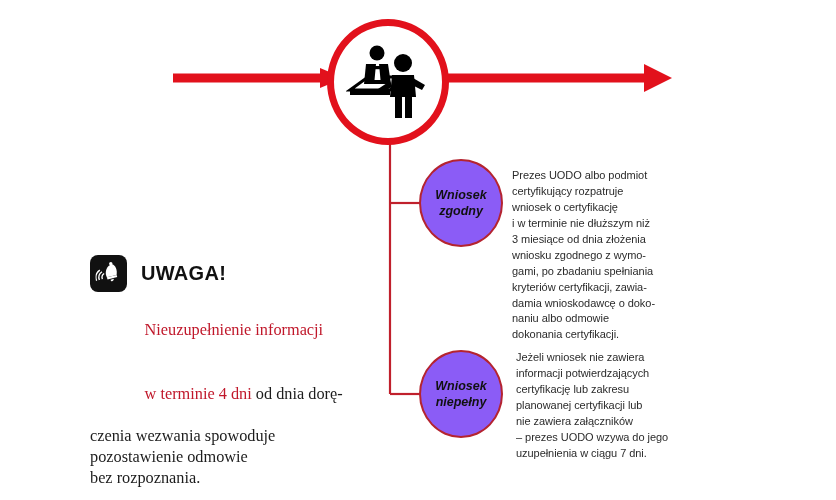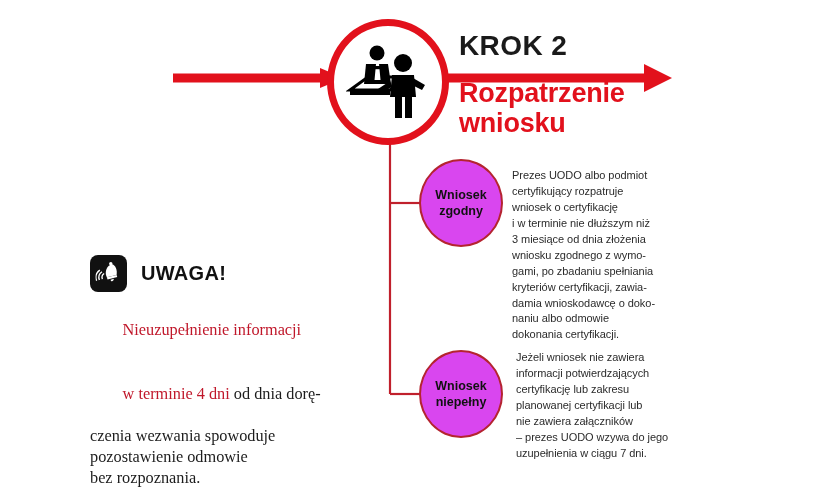--- a/index.html
+++ b/index.html
@@ -78,27 +78,28 @@
     color: #e2111c;
     line-height: 1.12;
     letter-spacing: -0.2px;
     white-space: nowrap;
   }
 
   
   .node {
     position: absolute;
     border: 2.2px solid #b52430;
-    background: #d946ef;
+    background: #8b5cf6;
     border-radius: 50%;
     box-sizing: border-box;
     display: flex;
     align-items: center;
     justify-content: center;
     z-index: 4;
+    font-style: italic;
   }
   .node-label {
     font-family: "Liberation Sans", sans-serif;
     font-weight: bold;
     font-size: 12.5px;
     color: #111111;
     text-align: center;
     line-height: 1.28;
     white-space: pre-line;
   }
@@ -173,20 +174,21 @@
   }
   .note-body {
     margin-top: 5px;
     font-family: "Liberation Serif", serif;
     font-size: 16.3px;
     line-height: 1.3;
     color: #1c1c1c;
   }
   .note-em {
     color: #c0172a;
+    margin-left: 22px;
   }
   .note-line {
     white-space: pre;
   }
 </style>
 </head>
 <body>
 
 <div id="canvas">
 
@@ -223,27 +225,20 @@
       <circle cx="57" cy="19" r="9" fill="#000000"></circle>
       <path d="M46 31 L68 31 L70 53 L44 53 Z" fill="#000000"></path>
       <rect x="49" y="52" width="7" height="22" fill="#000000"></rect>
       <rect x="59" y="52" width="7" height="22" fill="#000000"></rect>
 
       <path d="M67 34 L79 41 L76 46 L66 41 Z" fill="#000000"></path>
       <path d="M44 37 L32 45 L35 49 L46 43 Z" fill="#000000"></path>
     </svg>
   </div>
 
-  <div class="heading-block">
-    <div class="krok-label">KROK 2</div>
-    <div class="step-title">
-      <div>Rozpatrzenie</div>
-      <div>wniosku</div>
-    </div>
-  </div>
 
   <div class="node" id="node-zgodny">
     <span class="node-label">Wniosek
 zgodny</span>
   </div>
   <div class="body-text" id="text-zgodny">Prezes UODO albo podmiot
 certyfikujący rozpatruje
 wniosek o certyfikację
 i w terminie nie dłuższym niż
 3 miesiące od dnia złożenia

